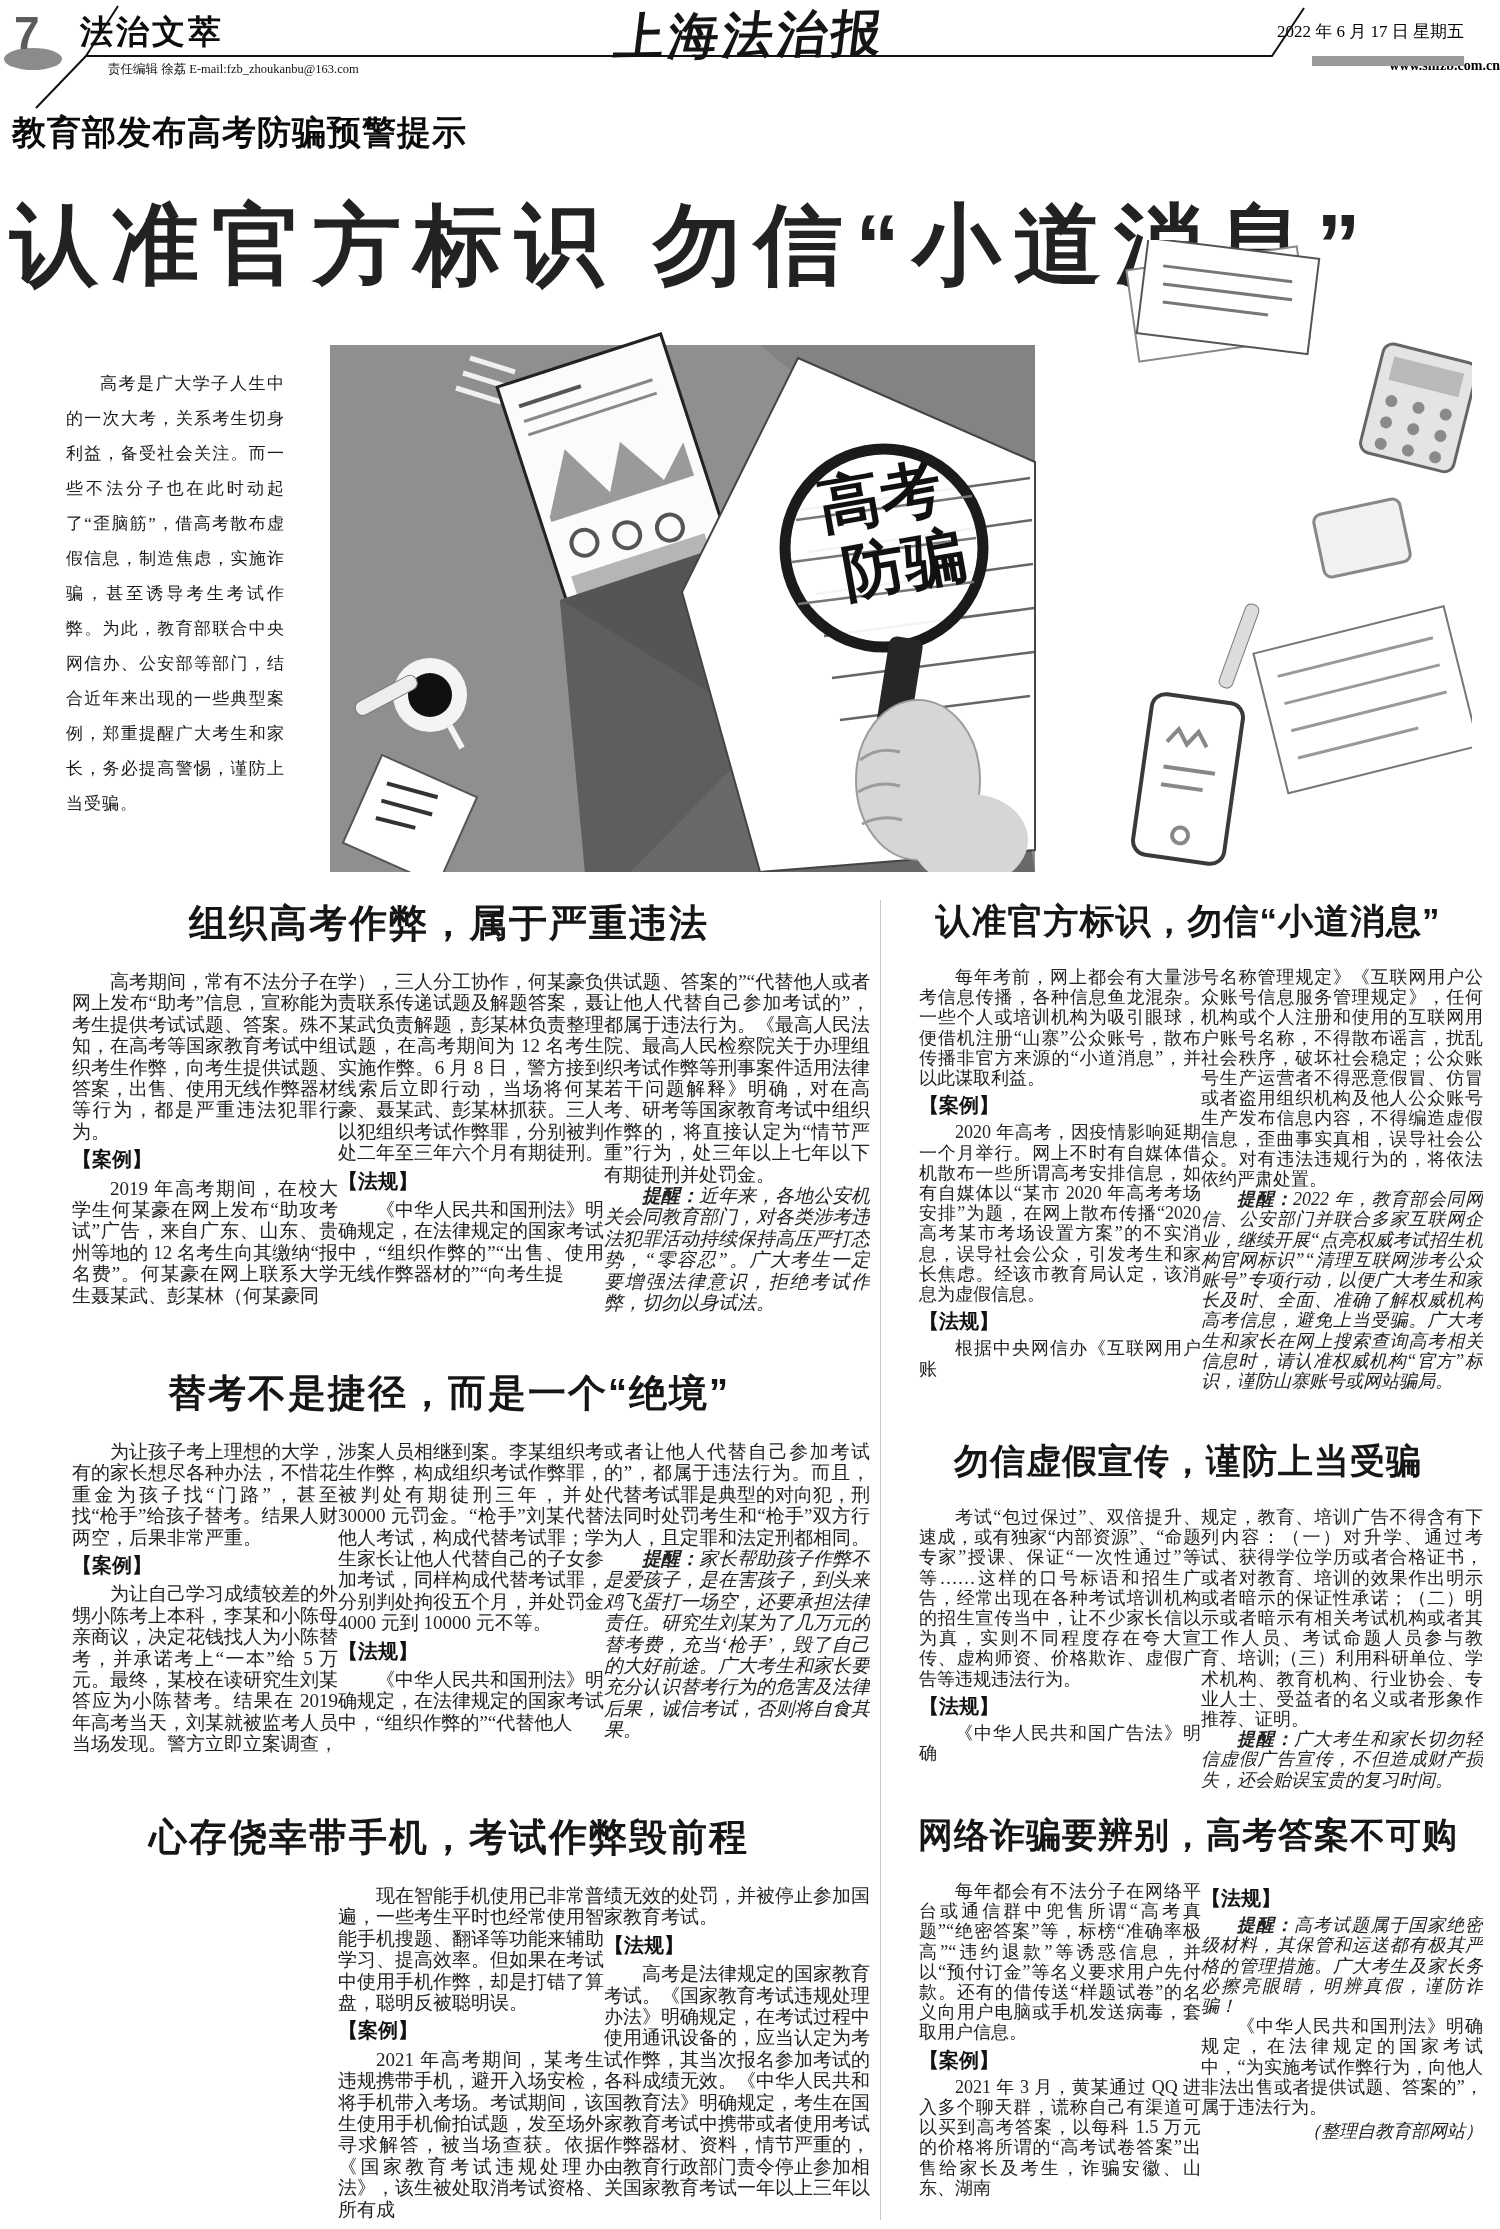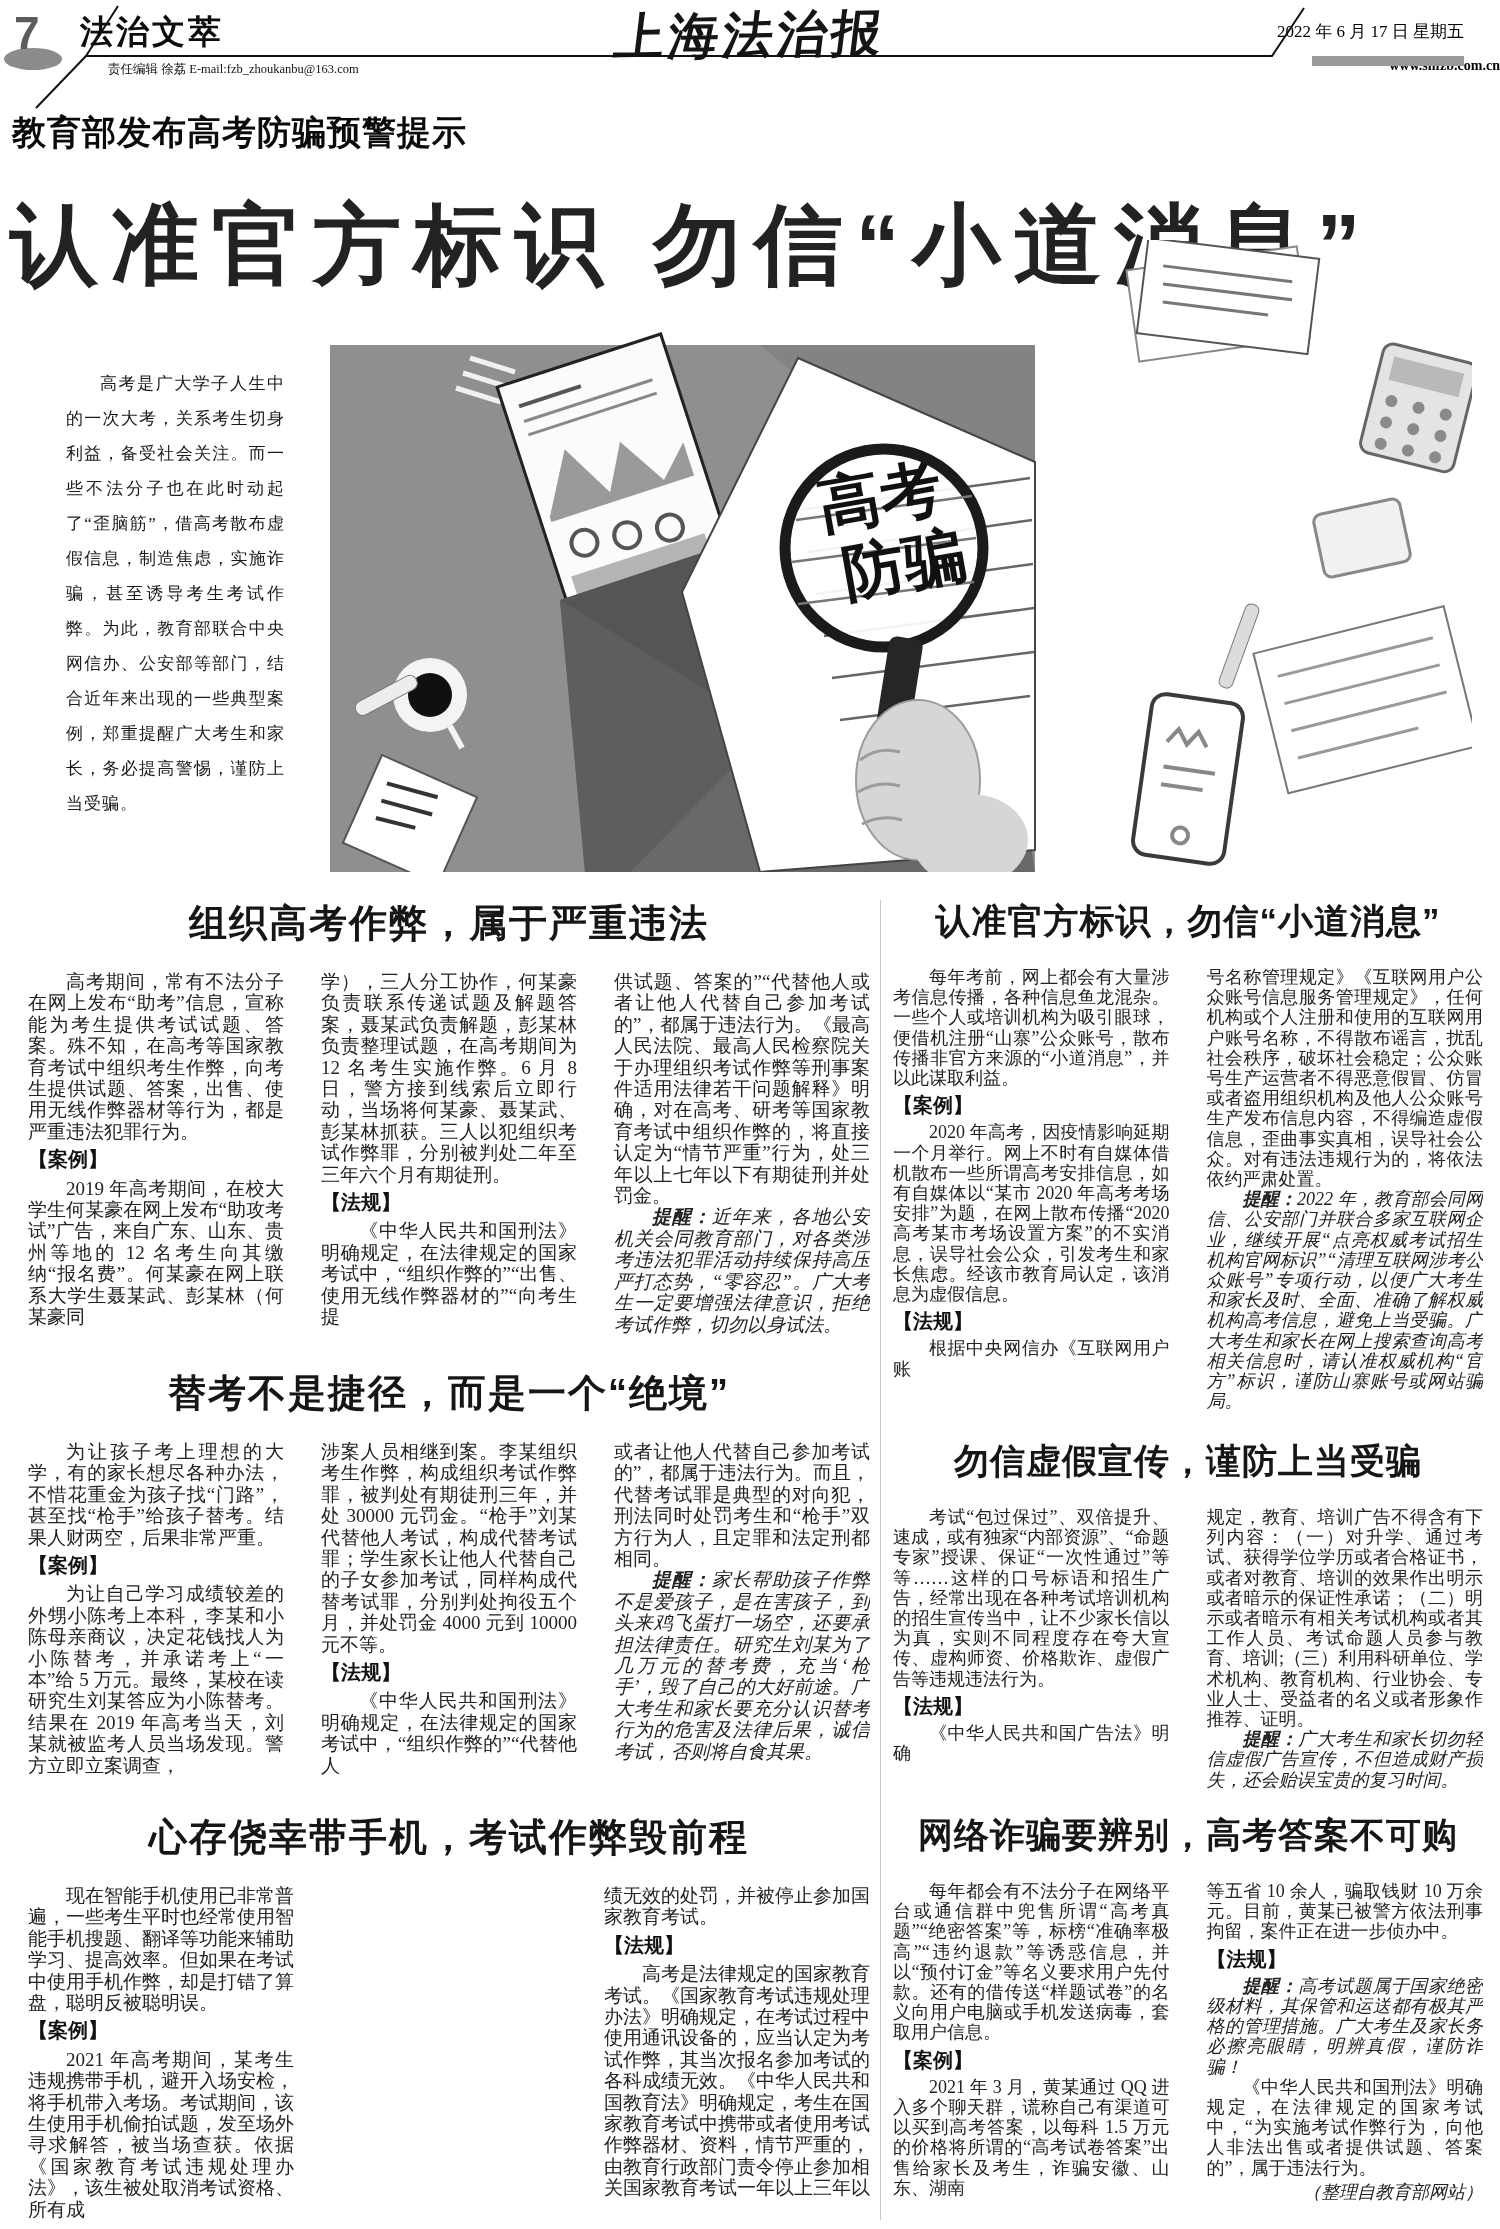--- a/index.html
+++ b/index.html
@@ -27,21 +27,21 @@
   
   #intro{position:absolute;left:66px;top:366px;width:219px;font-size:17px;line-height:35px;
     text-align:justify;letter-spacing:1px;color:#1a1a1a;}
   #intro p{margin:0;text-indent:2em;}
   
   .art{position:absolute;}
   .art-l{left:28px;width:842px;}
   .art-r{left:893px;width:590px;}
   .ltitle{margin:0;text-align:center;font:800 38px "Liberation Sans",sans-serif;color:#161616;letter-spacing:2px;}
   .rtitle{margin:0;text-align:center;font:800 35px "Liberation Sans",sans-serif;color:#161616;letter-spacing:1px;}
-  .cols{display:flex;justify-content:space-between;margin-top:22px;overflow:hidden;gap:37px;}
+  .cols{display:flex;justify-content:flex-end;margin-top:22px;overflow:hidden;}
   .art-l .col{width:266px;font-size:19px;line-height:21.4px;}
   .art-r .col{width:282px;font-size:18px;line-height:20.2px;}
   .col{text-align:justify;overflow:hidden;color:#222;}
   .p{margin:0;text-align:justify;text-indent:2em;}
   .p.cont{text-indent:0;}
   .p.label{font-family:Liberation Sans, sans-serif;font-weight:700;font-size:20px;text-indent:0;margin:7px 0;color:#111;}
   .p.rem, .p.rem b{font-style:italic;}
   .p.credit{text-align:right;font-style:italic;text-indent:0;margin-top:4px;}
   #divider{position:absolute;left:880px;top:900px;width:1px;height:1320px;background:#c9c9c9;}
   svg text{font-family:"Liberation Sans","DejaVu Sans",sans-serif;}
@@ -285,20 +285,19 @@
 
 <section class="art art-r" style="top:1812px">
   <h2 class="rtitle">网络诈骗要辨别，高考答案不可购</h2>
   <div class="cols" style="height:340px">
     <div class="col">
       <p class="p">每年都会有不法分子在网络平台或通信群中兜售所谓“高考真题”“绝密答案”等，标榜“准确率极高”“违约退款”等诱惑信息，并以“预付订金”等名义要求用户先付款。还有的借传送“样题试卷”的名义向用户电脑或手机发送病毒，套取用户信息。</p>
       <p class="p label">【案例】</p>
       <p class="p">2021 年 3 月，黄某通过 QQ 进入多个聊天群，谎称自己有渠道可以买到高考答案，以每科 1.5 万元的价格将所谓的“高考试卷答案”出售给家长及考生，诈骗安徽、山东、湖南</p>
     </div>
     <div class="col">
-      <p class="p cont">等五省 10 余人，骗取钱财 10 万余元。目前，黄某已被警方依法刑事拘留，案件正在进一步侦办中。</p>
       <p class="p label">【法规】</p>
       <p class="p rem"><b>提醒：</b><span>高考试题属于国家绝密级材料，其保管和运送都有极其严格的管理措施。广大考生及家长务必擦亮眼睛，明辨真假，谨防诈骗！</span></p>
       <p class="p">《中华人民共和国刑法》明确规定，在法律规定的国家考试中，“为实施考试作弊行为，向他人非法出售或者提供试题、答案的”，属于违法行为。</p>
       <p class="p credit">（整理自教育部网站）</p>
     </div>
   </div>
 </section>
 
 </body></html>

